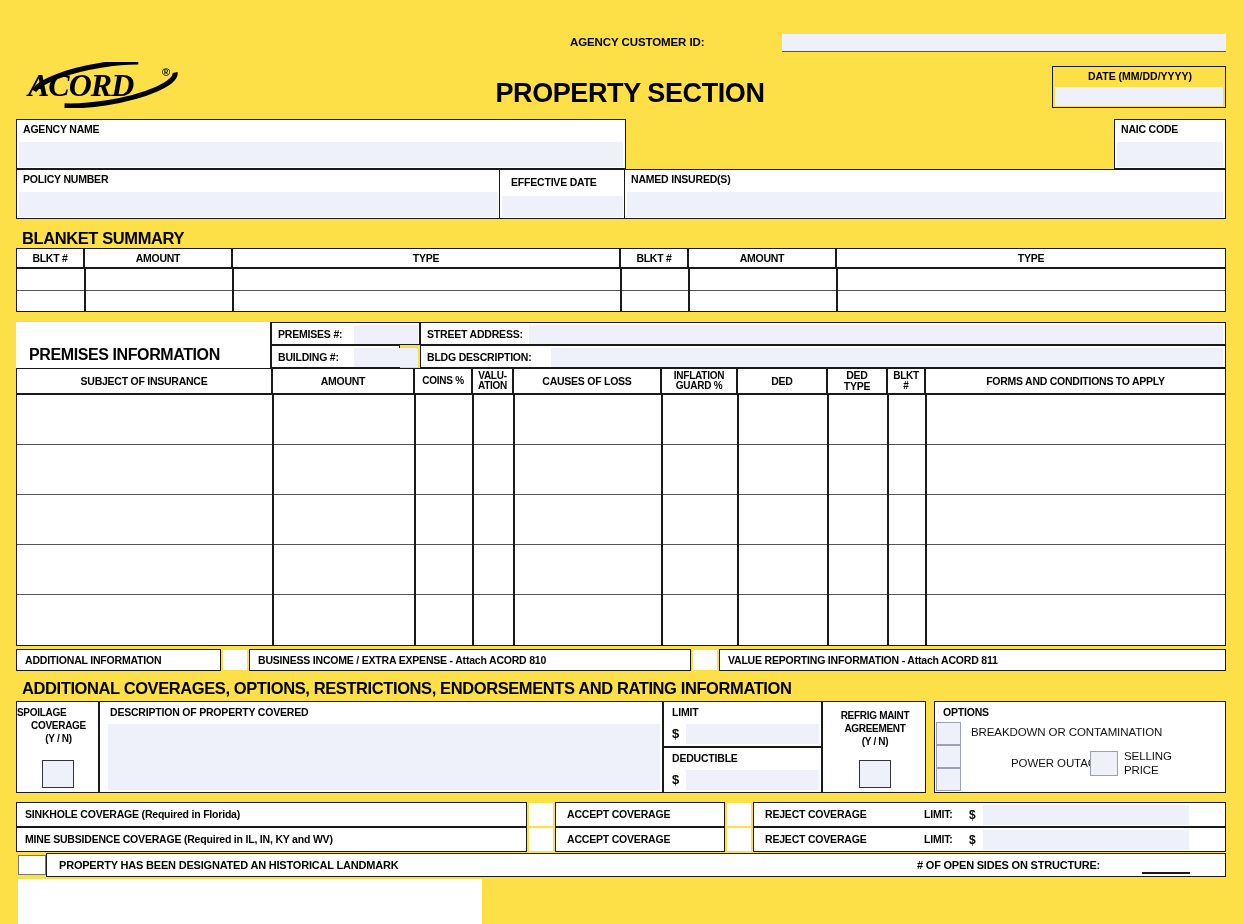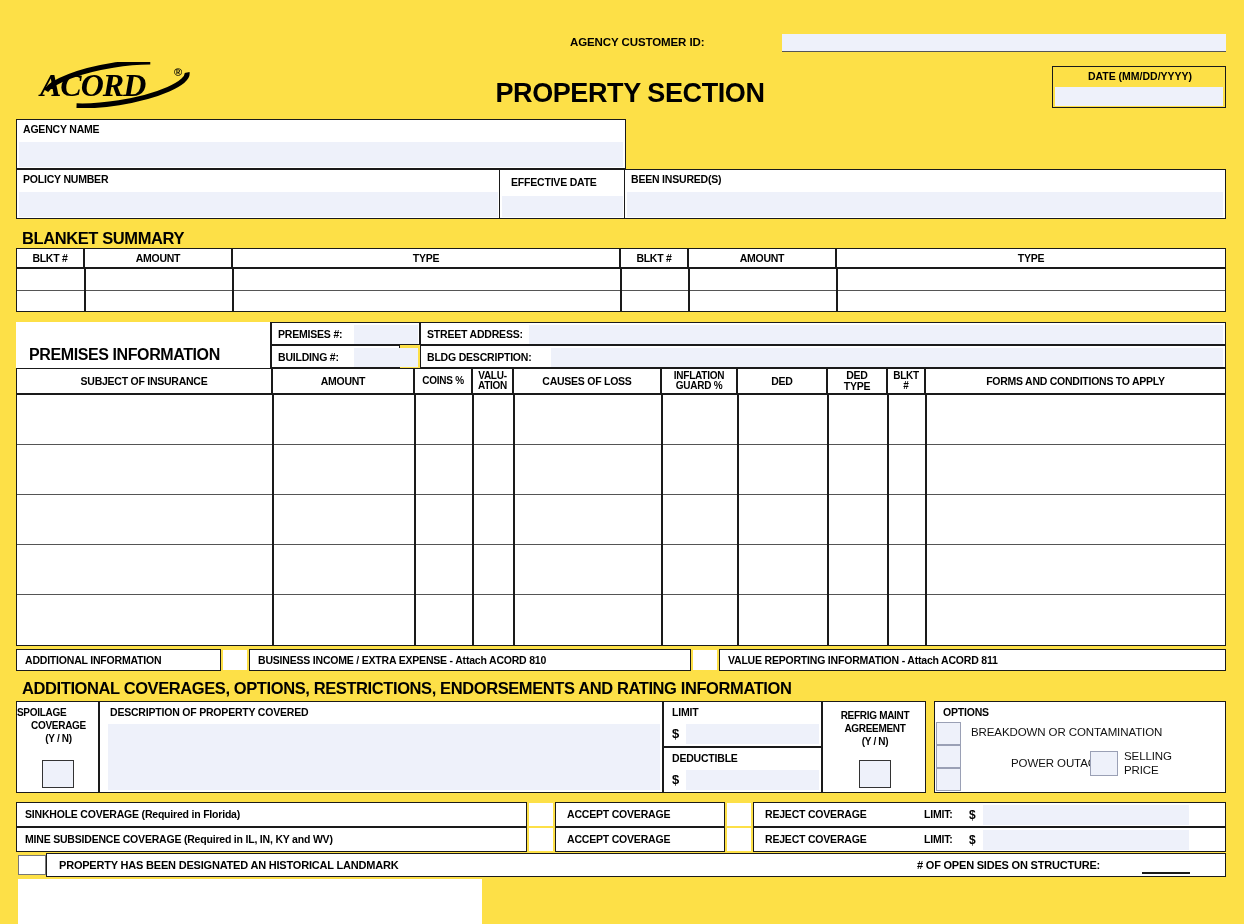--- a/index.html
+++ b/index.html
@@ -10,21 +10,21 @@
     -webkit-font-smoothing:none;
   }
   .page{position:relative;width:1244px;height:924px;overflow:hidden;background:#fde047;}
   .fld{background:#eef1fa;}
   .agency-id-label{position:absolute;left:570px;top:36px;font-size:11.5px;font-weight:bold;letter-spacing:-0.1px;}
   .agency-id-field{position:absolute;left:782px;top:34px;width:444px;height:17px;background:#eef1fa;border-bottom:1.6px solid #555;}
 
   .title{position:absolute;left:330px;top:78px;width:600px;text-align:center;
     font-size:27px;font-weight:bold;letter-spacing:-0.4px;}
 
-  .logo{position:absolute;left:22px;top:62px;width:170px;height:44px;margin-left:12px;}
+  .logo{position:absolute;left:22px;top:62px;width:170px;height:44px;}
 
   .date-box{position:absolute;left:1052px;top:66px;width:174px;height:42px;border:1.6px solid #1a1a1a;box-sizing:border-box;}
   .date-box .lbl{position:absolute;left:0;top:3px;width:174px;text-align:center;font-size:10.5px;font-weight:bold;}
   .date-box .inp{position:absolute;left:2px;top:20px;width:168px;height:19px;background:#eef1fa;}
 
   
   .cell{position:absolute;box-sizing:border-box;border:1.6px solid #1a1a1a;background:#fff;}
   .cell .lab{position:absolute;left:6px;top:3px;font-size:10.5px;font-weight:bold;letter-spacing:-0.2px;white-space:nowrap;}
   .cell .inp{position:absolute;background:#eef1fa;}
 
@@ -67,33 +67,37 @@
     <div class="lbl">DATE (MM/DD/YYYY)</div>
     <div class="inp"></div>
   </div>
 
   <div class="cell" style="left:16px;top:119px;width:610px;height:50px;">
     <div class="lab">AGENCY NAME</div>
     <div class="inp" style="left:2px;top:22px;width:604px;height:25px;"></div>
   </div>
 
 
+  <div class="cell" style="left:1114px;top:119px;width:112px;height:50px;">
+    <div class="lab">NAIC CODE</div>
+    <div class="inp" style="left:2px;top:22px;width:106px;height:25px;"></div>
+  </div>
 
   <div class="cell" style="left:16px;top:169px;width:485px;height:50px;">
     <div class="lab">POLICY NUMBER</div>
     <div class="inp" style="left:2px;top:22px;width:479px;height:25px;"></div>
   </div>
 
   <div class="cell" style="left:499px;top:169px;width:127px;height:50px;">
     <div class="lab" style="top:6px;left:11px;">EFFECTIVE DATE</div>
     <div class="inp" style="left:2px;top:26px;width:121px;height:21px;"></div>
   </div>
 
   <div class="cell" style="left:624px;top:169px;width:602px;height:50px;">
-    <div class="lab">BEEN INSURED(S)</div>
+    <div class="lab">NAMED INSURED(S)</div>
     <div class="inp" style="left:2px;top:22px;width:596px;height:25px;"></div>
   </div>
 
   <div class="secthead" style="left:22px;top:229px;">BLANKET SUMMARY</div>
 
   <div class="thead" style="left:16px;top:248px;width:68px;height:20px;">BLKT #</div>
   <div class="thead" style="left:84px;top:248px;width:148px;height:20px;">AMOUNT</div>
   <div class="thead" style="left:232px;top:248px;width:388px;height:20px;">TYPE</div>
   <div class="thead" style="left:620px;top:248px;width:68px;height:20px;">BLKT #</div>
   <div class="thead" style="left:688px;top:248px;width:148px;height:20px;">AMOUNT</div>

